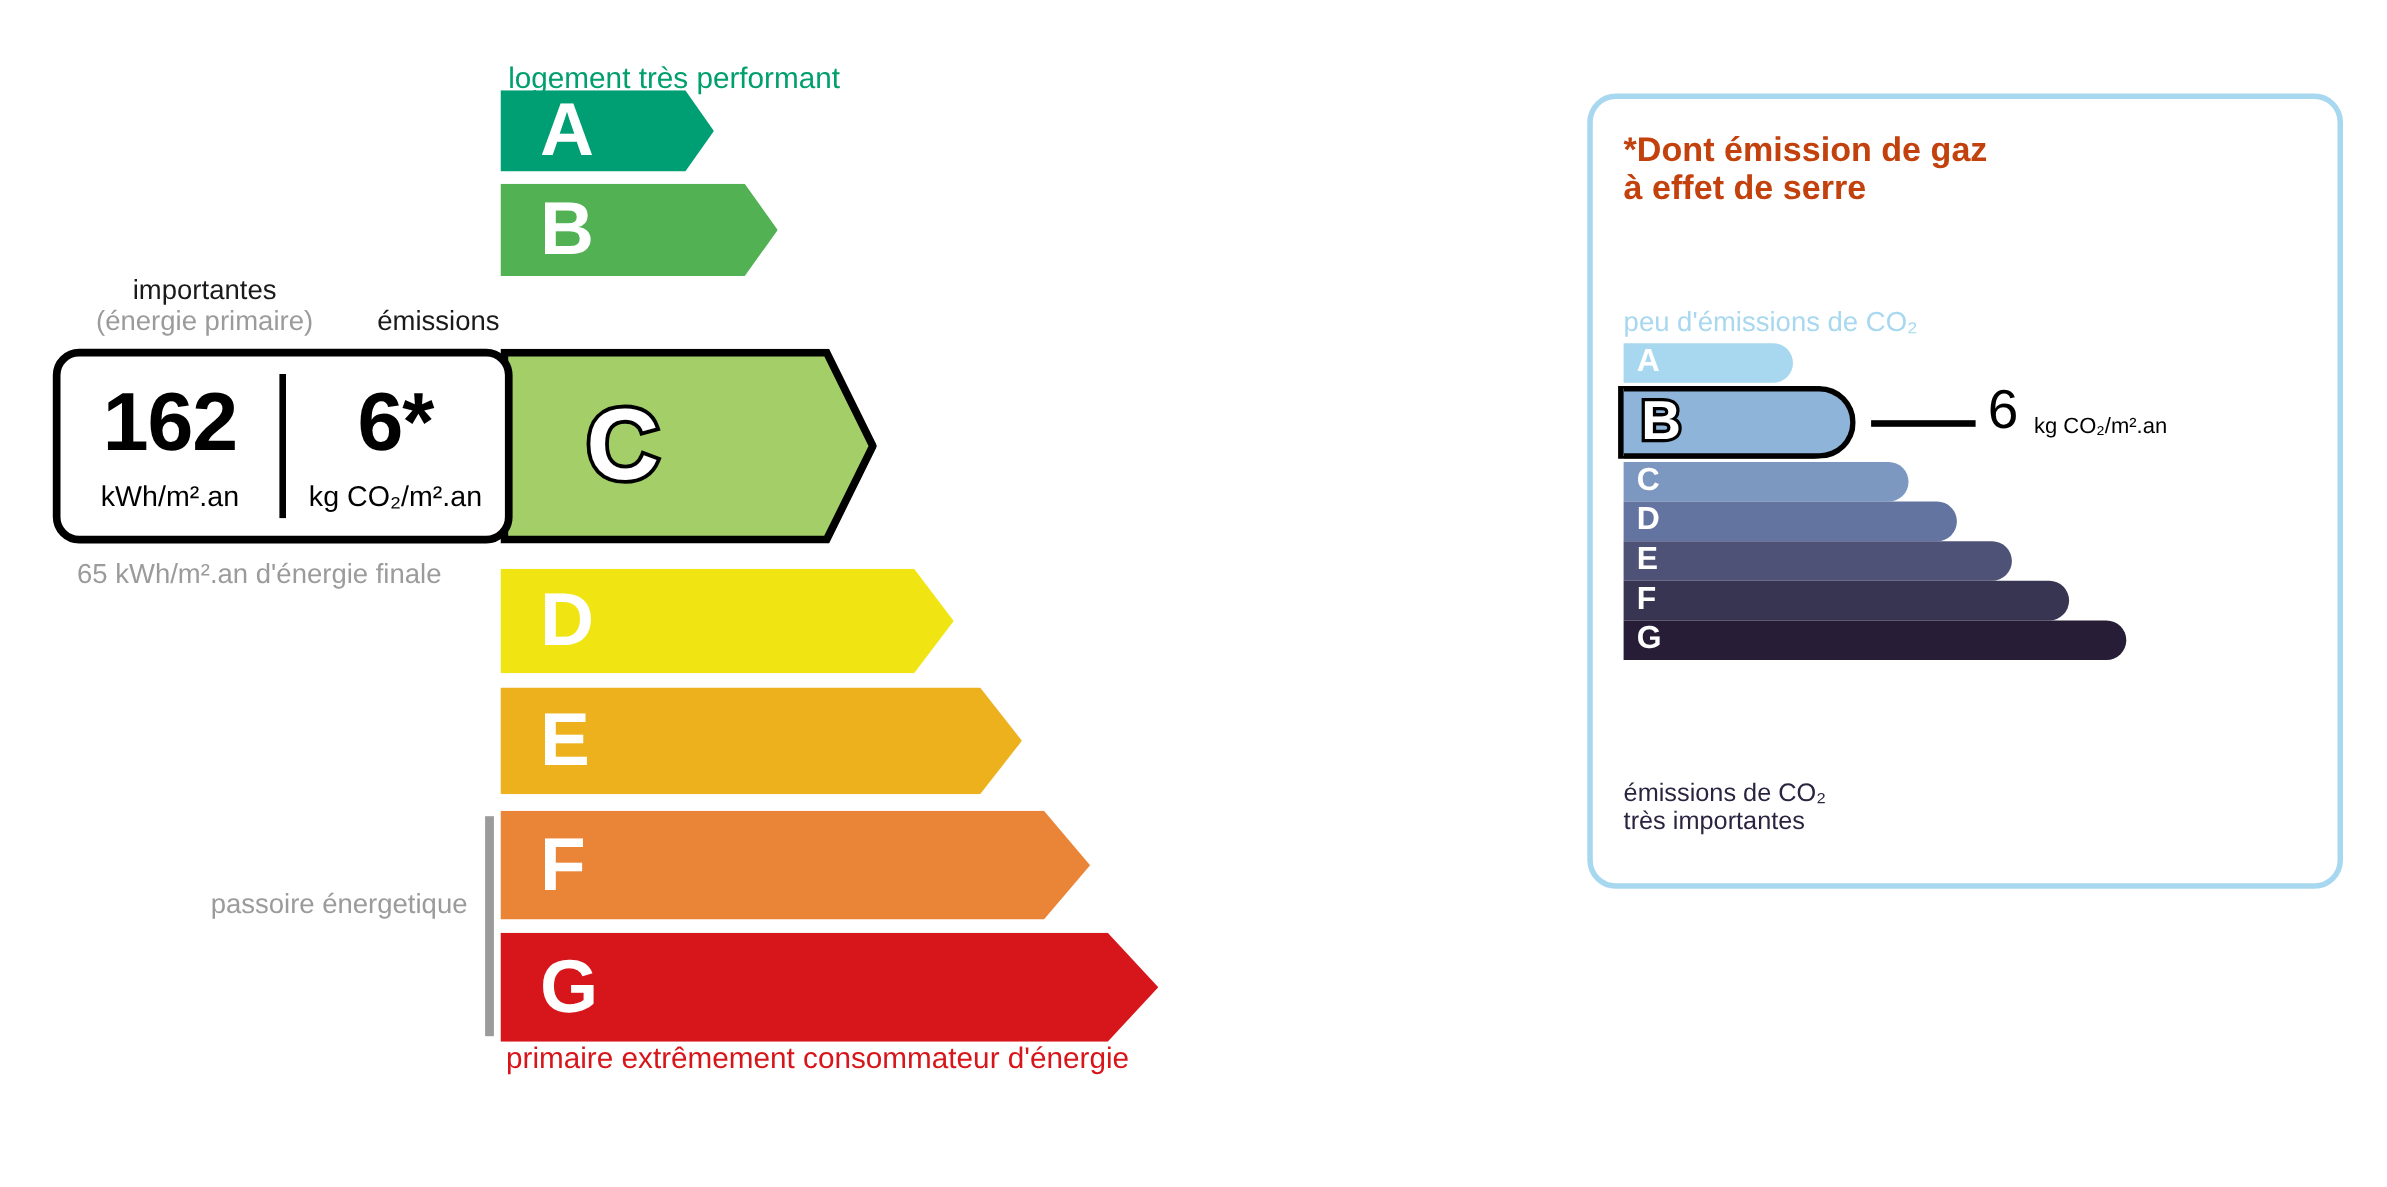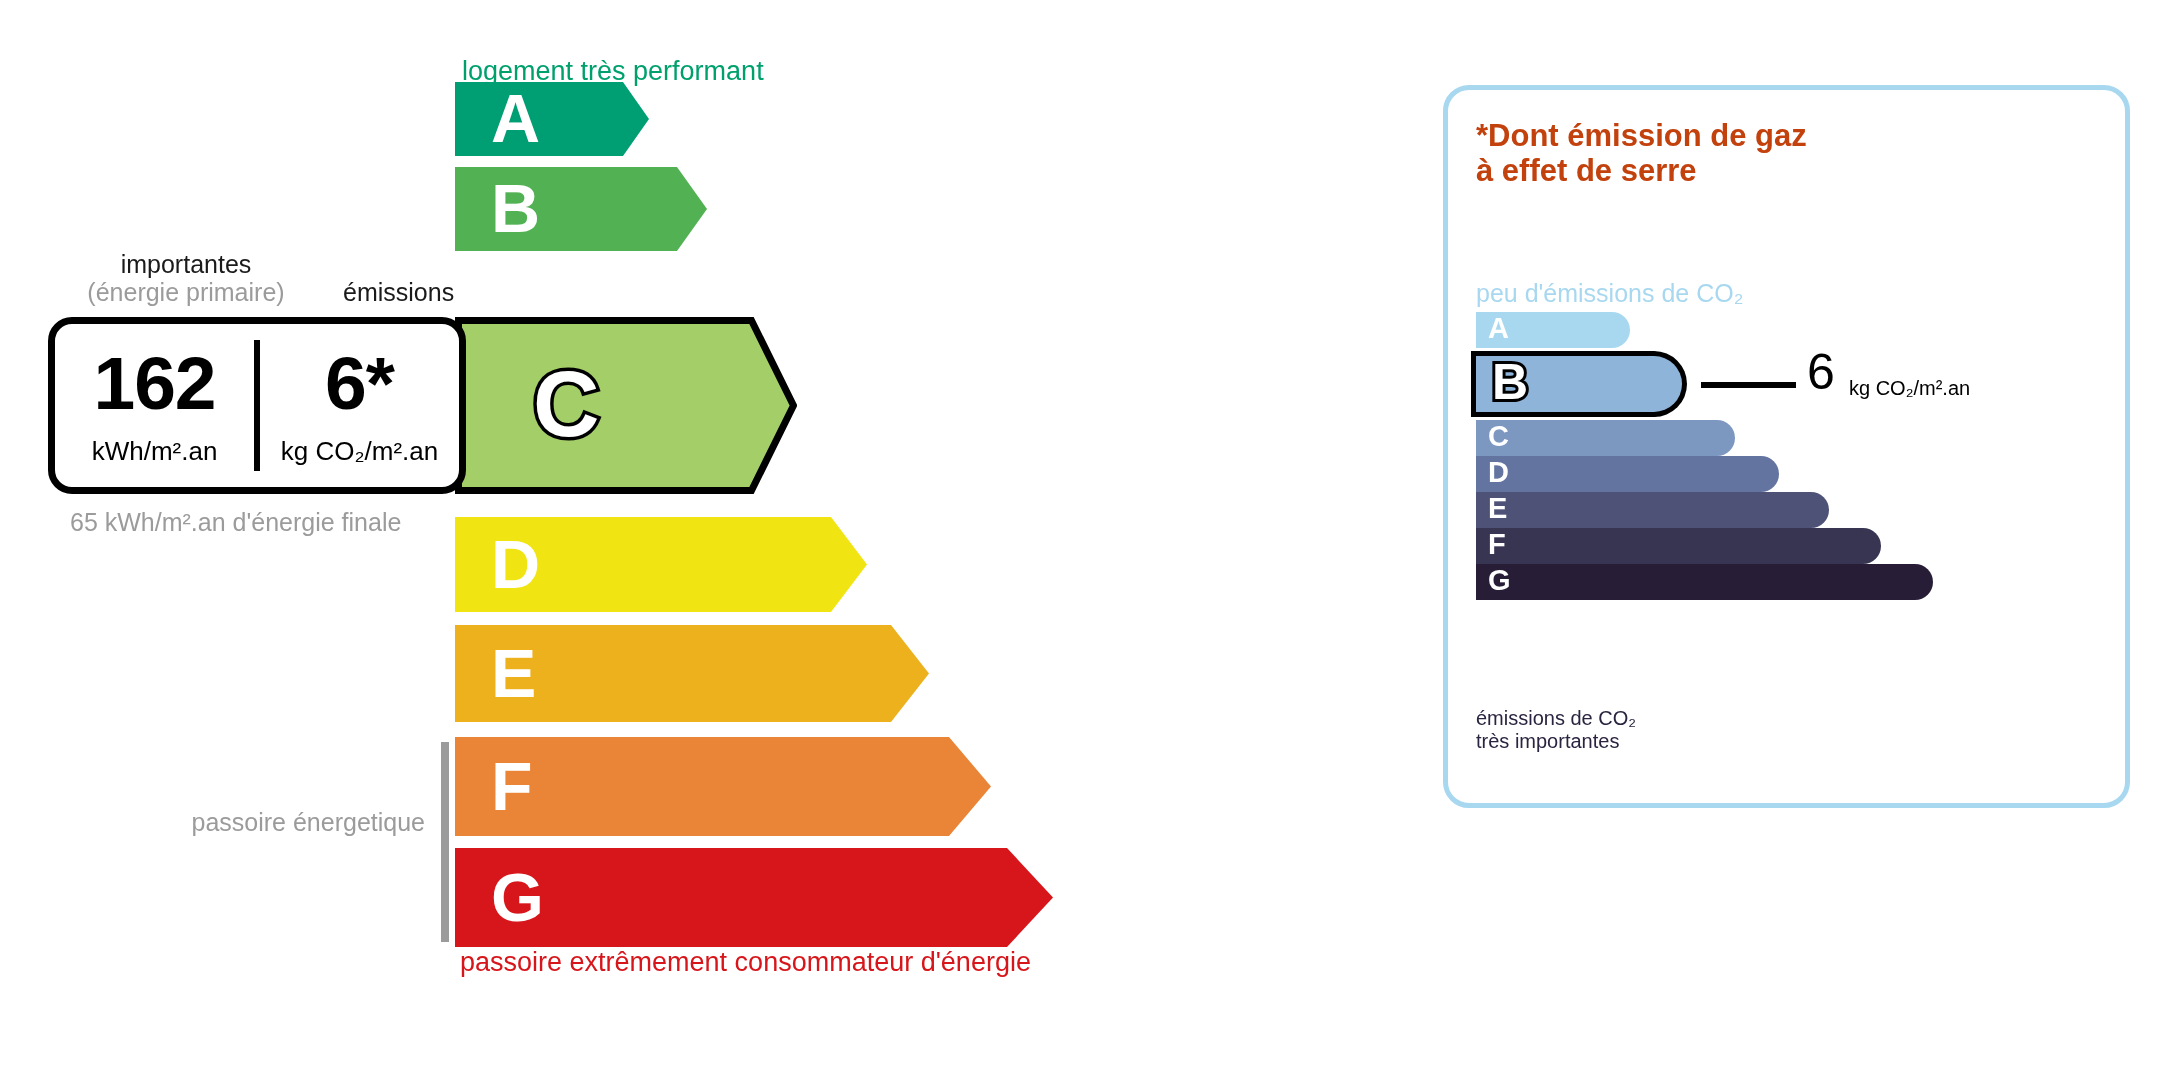--- a/index.html
+++ b/index.html
@@ -94,21 +94,21 @@
     position: absolute; left: 28px; top: 29px;
     font-size: 31px; font-weight: 700; color: #c2410c;
     line-height: 1.12; font-stretch: condensed; white-space: pre-line;
   }
   #co2-top-label {
     position: absolute; left: 28px; top: 189px;
     font-size: 25px; color: #a8d8f0; white-space: nowrap;
   }
   #co2-bottom-label {
     position: absolute; left: 28px; top: 617px;
-    font-size: 20px; color: #2b2440; line-height: 1.15; white-space: pre-line;
+    font-size: 23px; color: #2b2440; line-height: 1.15; white-space: pre-line;
   }
   .co2bars { position: absolute; left: 28px; top: 222px; }
   .co2row { position: relative; height: 36px; margin-bottom: 0px; }
   .co2bar {
     position: absolute; left: 0; top: 0; height: 36px;
     border-radius: 0 18px 18px 0;
   }
   .co2bar .lt {
     position: absolute; left: 12px; top: 50%; transform: translateY(-54%);
     font-size: 29px; font-weight: 700; color: #fff;
@@ -211,21 +211,21 @@
             <path d="M 0 0 L 552 0 L 598 49.5 L 552 99 L 0 99 Z" fill="#D7161B"></path>
           </svg>
           <span class="lt">G</span>
         </div>
       </div>
 
     <div id="passoire-bar"></div>
     <div id="passoire-label">passoire
 énergetique</div>
 
-    <div class="cap-bottom">passoire extrêmement consommateur d'énergie</div>
+    <div class="cap-bottom">primaire extrêmement consommateur d'énergie</div>
   </div>
 
   <div id="co2-panel">
     <div id="co2-title">*Dont émission de gaz
 à effet de serre</div>
     <div id="co2-top-label">peu d'émissions de CO₂</div>
     <div class="co2bars" id="co2-bars">
         <div class="co2row">
           <div class="co2bar" style="width: 154px; background: rgb(168, 216, 240);">
             <span class="lt">A</span>

